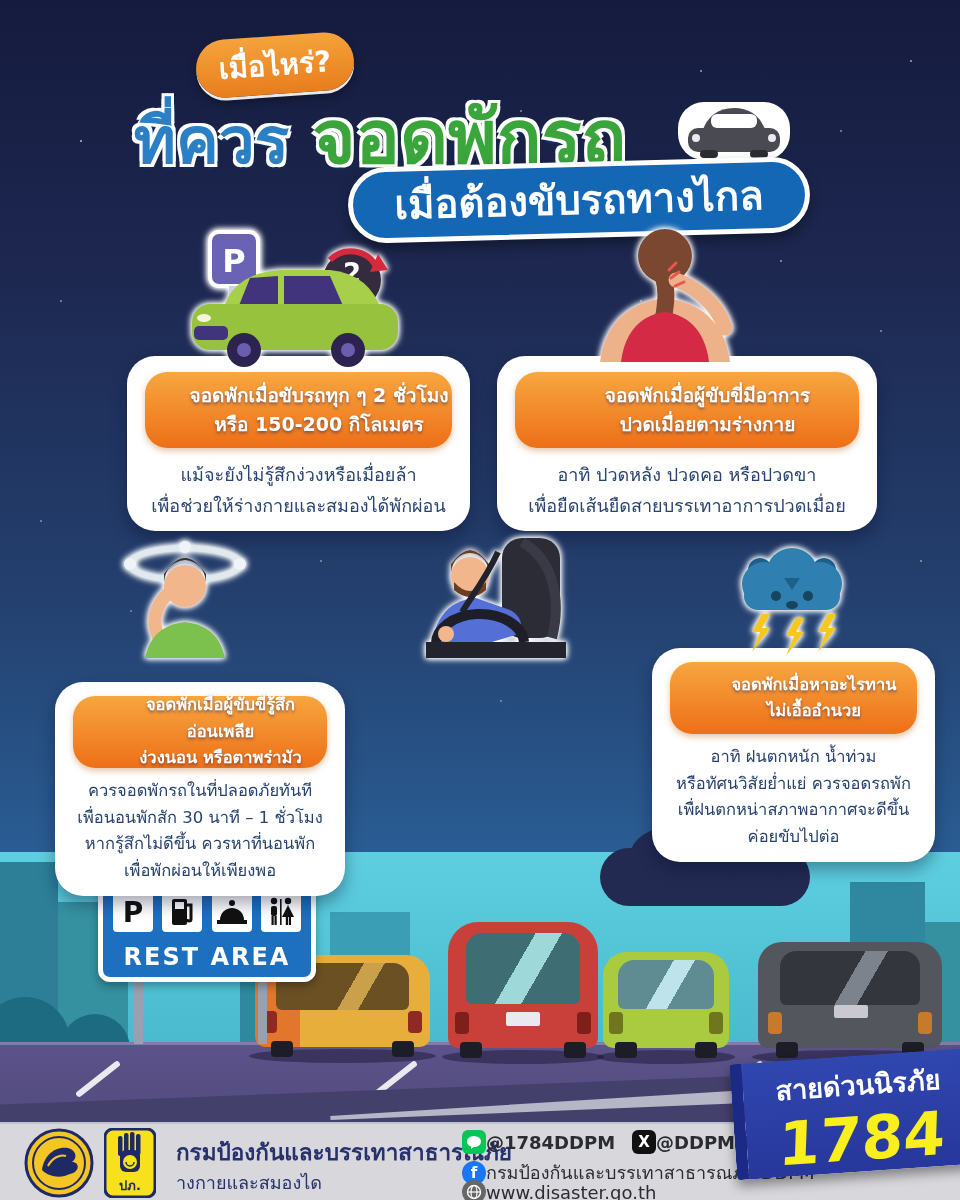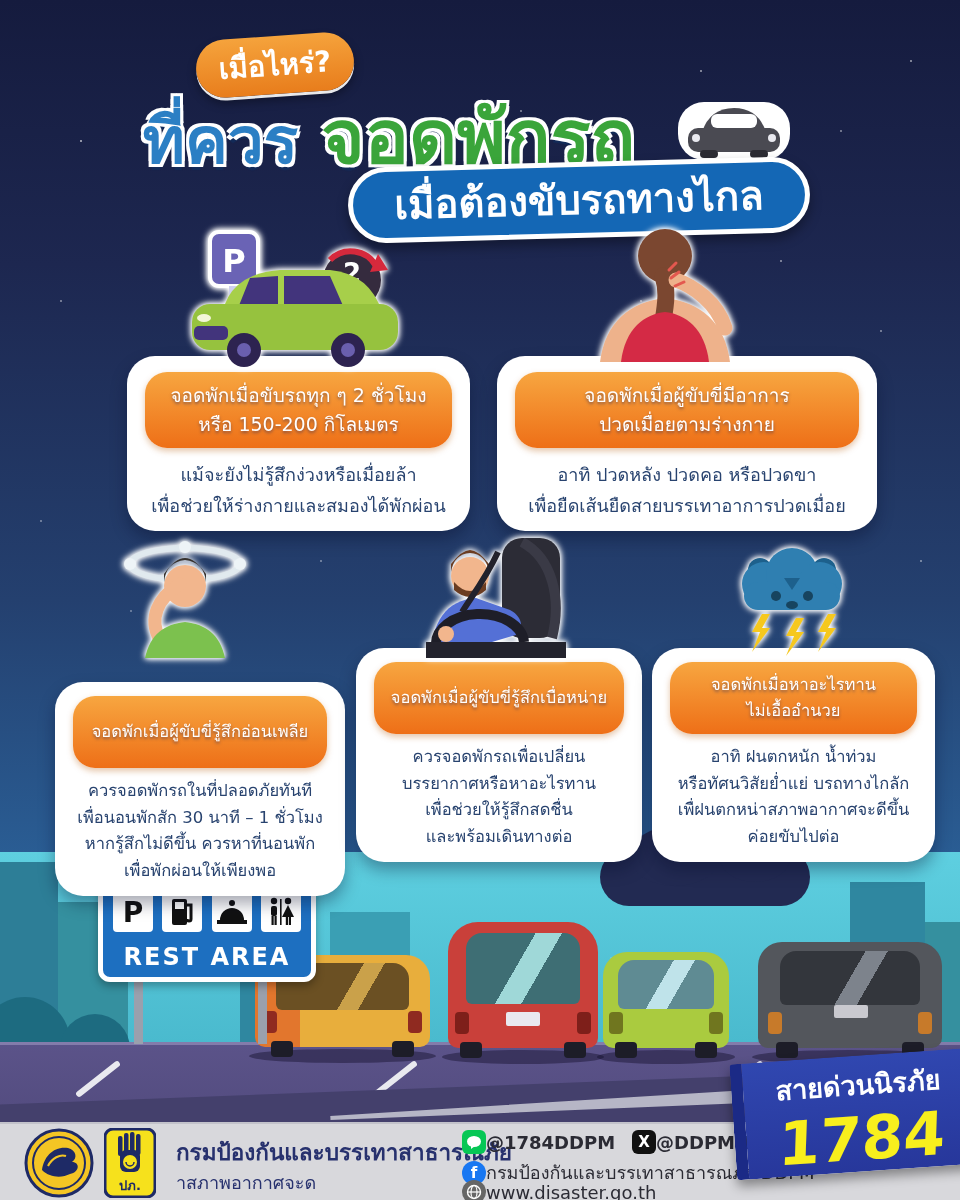--- a/index.html
+++ b/index.html
@@ -15,34 +15,34 @@
     -20px 160px 0 rgba(255,255,255,.5),70px 280px 0 rgba(255,255,255,.45),220px 190px 0 rgba(255,255,255,.5),
     560px 160px 0 rgba(255,255,255,.5),700px 120px 0 rgba(255,255,255,.55),800px 190px 0 rgba(255,255,255,.5),
     -40px 380px 0 rgba(255,255,255,.45),50px 470px 0 rgba(255,255,255,.4),240px 420px 0 rgba(255,255,255,.45),
     480px 290px 0 rgba(255,255,255,.5),620px 340px 0 rgba(255,255,255,.45),790px 560px 0 rgba(255,255,255,.4),
     160px 620px 0 rgba(255,255,255,.4),420px 560px 0 rgba(255,255,255,.4),840px 420px 0 rgba(255,255,255,.5);}
 
   
   .when-pill{left:196px;top:36px;width:158px;height:58px;background:linear-gradient(180deg,#f5a33c,#e87d1c);
     border-radius:30px;transform:rotate(-4deg);display:flex;align-items:center;justify-content:center;
     color:#fff;font-size:29px;font-weight:bold;box-shadow:0 3px 0 rgba(255,255,255,.9),0 6px 10px rgba(0,0,0,.35);}
-  .title-row{left:0;top:78px;width:760px;text-align:center;white-space:nowrap;padding-left:9px;}
+  .title-row{left:0;top:78px;width:760px;text-align:center;white-space:nowrap;}
   .title-blue{font-size:64px;font-weight:bold;color:#2b7fc4;
     text-shadow:-3px -3px 0 #fff,3px -3px 0 #fff,-3px 3px 0 #fff,3px 3px 0 #fff,0 6px 1px rgba(18,45,92,.85);}
   .title-green{font-size:74px;font-weight:bold;color:#3aa53a;margin-left:18px;
     text-shadow:-3px -3px 0 #fff,3px -3px 0 #fff,-3px 3px 0 #fff,3px 3px 0 #fff,0 6px 1px rgba(18,45,92,.85);}
   .subtitle-banner{left:348px;top:162px;width:452px;height:66px;background:#1467b5;border:5px solid #fff;
     border-radius:40px;display:flex;align-items:center;justify-content:center;transform:rotate(-1.5deg);
     color:#fff;font-size:40px;font-weight:bold;box-shadow:0 6px 12px rgba(0,0,0,.35);}
 
   
   .card{position:absolute;background:#fff;border-radius:28px;box-shadow:0 8px 16px rgba(5,12,40,.35);z-index:10;}
   .badge{position:absolute;left:18px;right:18px;background:linear-gradient(180deg,#f7a640,#ee6f17);
-    border-radius:22px;color:#fff;font-weight:normal;text-align:center;display:flex;flex-direction:column;
-    justify-content:center;text-shadow:0 2px 3px rgba(43,43,92,.55);box-shadow:0 3px 6px rgba(180,90,10,.35);}
+    border-radius:22px;color:#fff;font-weight:bold;text-align:center;display:flex;flex-direction:column;
+    justify-content:center;text-shadow:0 2px 3px rgba(43,43,92,.55);box-shadow:0 3px 6px rgba(180,90,10,.35);padding-left:41px;}
   .badge-r1{top:16px;height:76px;font-size:19px;line-height:1.55;}
   .badge-r2{top:14px;height:72px;font-size:16.5px;line-height:1.6;}
   .cardbody{position:absolute;left:8px;right:8px;text-align:center;color:#28436f;}
   .body-r1{top:104px;font-size:18px;line-height:1.7;}
   .body-r2{top:96px;font-size:16.5px;line-height:1.62;}
   .illus{position:absolute;z-index:11;filter:drop-shadow(0 0 3px #fff) drop-shadow(0 0 2px #fff);}
 
   
   #sky{left:0;top:852px;width:960px;height:200px;background:linear-gradient(180deg,#5ecfe0,#49b9cd);z-index:2;}
   .bld{position:absolute;bottom:0;}
@@ -195,47 +195,37 @@
       <circle cx="86" cy="54" r="5" fill="#17445f"></circle>
     <ellipse cx="70" cy="63" rx="6" ry="4" fill="#17445f"></ellipse>
     <polygon points="40,72 30,90 38,90 30,110 48,86 40,86 48,72" fill="#f6c81e"></polygon>
     <polygon points="74,76 64,94 72,94 64,114 82,90 74,90 82,76" fill="#f6c81e"></polygon>
     <polygon points="106,72 96,90 104,90 96,110 114,86 106,86 114,72" fill="#f6c81e"></polygon>
   </svg>
 
   <div class="card" style="left:55px;top:682px;width:290px;height:214px;">
     <div class="badge badge-r2">
       <div>จอดพักเมื่อผู้ขับขี่รู้สึกอ่อนเพลีย</div>
+      <div>ง่วงนอน หรือตาพร่ามัว</div>
     </div>
     <div class="cardbody body-r2">
       <div>ควรจอดพักรถในที่ปลอดภัยทันที</div>
       <div>เพื่อนอนพักสัก 30 นาที – 1 ชั่วโมง</div>
       <div>หากรู้สึกไม่ดีขึ้น ควรหาที่นอนพัก</div>
       <div>เพื่อพักผ่อนให้เพียงพอ</div>
     </div>
   </div>
-  <div class="card" style="left:356px;top:648px;width:286px;height:214px;">
-    <div class="badge badge-r2">
-      <div>จอดพักเมื่อผู้ขับขี่รู้สึกเบื่อหน่าย</div>
-    </div>
-    <div class="cardbody body-r2">
-      <div>ควรจอดพักรถเพื่อเปลี่ยน</div>
-      <div>บรรยากาศหรือหาอะไรทาน</div>
-      <div>เพื่อช่วยให้รู้สึกสดชื่น</div>
-      <div>และพร้อมเดินทางต่อ</div>
-    </div>
-  </div>
   <div class="card" style="left:652px;top:648px;width:283px;height:214px;">
     <div class="badge badge-r2">
       <div>จอดพักเมื่อหาอะไรทาน</div>
       <div>ไม่เอื้ออำนวย</div>
     </div>
     <div class="cardbody body-r2">
       <div>อาทิ ฝนตกหนัก น้ำท่วม</div>
-      <div>หรือทัศนวิสัยย่ำแย่ บรถทางไกลัก</div>
+      <div>หรือทัศนวิสัยย่ำแย่ ควรจอดรถพัก</div>
       <div>เพื่ฝนตกหน่าสภาพอากาศจะดีขึ้น</div>
       <div>ค่อยขับไปต่อ</div>
     </div>
   </div>
 
   <div class="abs" id="sky">
     <div class="bld" style="left:0;width:58px;height:190px;background:#2d7e97;"></div>
     <div class="bld win" style="left:58px;width:70px;height:150px;background:#35909f;"></div>
     <div class="bld" style="left:240px;width:60px;height:175px;background:#2f87a0;"></div>
     <div class="bld win" style="left:330px;width:80px;height:140px;background:#3a9fb4;"></div>
@@ -355,21 +345,21 @@
       <rect x="16" y="22" width="20" height="22" rx="6" fill="#1e2a66"></rect>
       <rect x="14" y="8" width="4.5" height="20" rx="2" fill="#1e2a66"></rect>
         <rect x="20" y="5" width="4.5" height="22" rx="2" fill="#1e2a66"></rect>
       <rect x="26" y="4" width="4.5" height="23" rx="2" fill="#1e2a66"></rect>
         <rect x="32" y="6" width="4.5" height="21" rx="2" fill="#1e2a66"></rect>
       <circle cx="26" cy="34" r="7" fill="#f6e11c"></circle>
         <path d="M22,34 a4 4 0 0 0 8,0" fill="none" stroke="#1e2a66" stroke-width="1.5"></path>
       <text x="26" y="62" text-anchor="middle" font-size="13" font-weight="bold" fill="#1e2a66">ปภ.</text>
     </svg>
     <div class="orgname">กรมป้องกันและบรรเทาสาธารณภัย</div>
-    <div class="orgsub">าสภาพอากาศจะด</div>
+    <div class="orgsub">างกายและสมองได</div>
 
     <div class="social-row" style="left:462px;top:6px;">
       <span class="sicon" style="background:#06c755;">
         <svg width="16" height="15" viewBox="0 0 16 15">
             <ellipse cx="8" cy="6.5" rx="7" ry="5.6" fill="#fff"></ellipse>
             <polygon points="5,11 5,14 9,11" fill="#fff"></polygon>
           </svg>
       </span>
       <span style="font-weight:bold;">@1784DDPM</span>
     </div>

